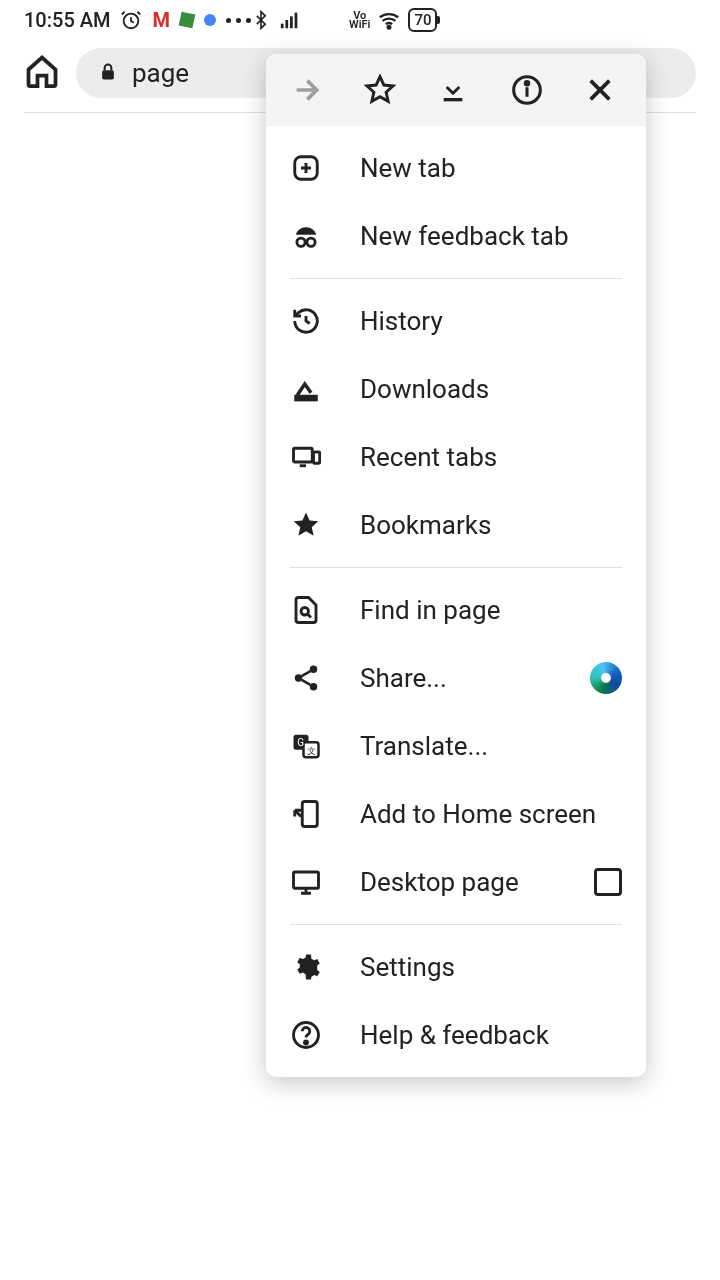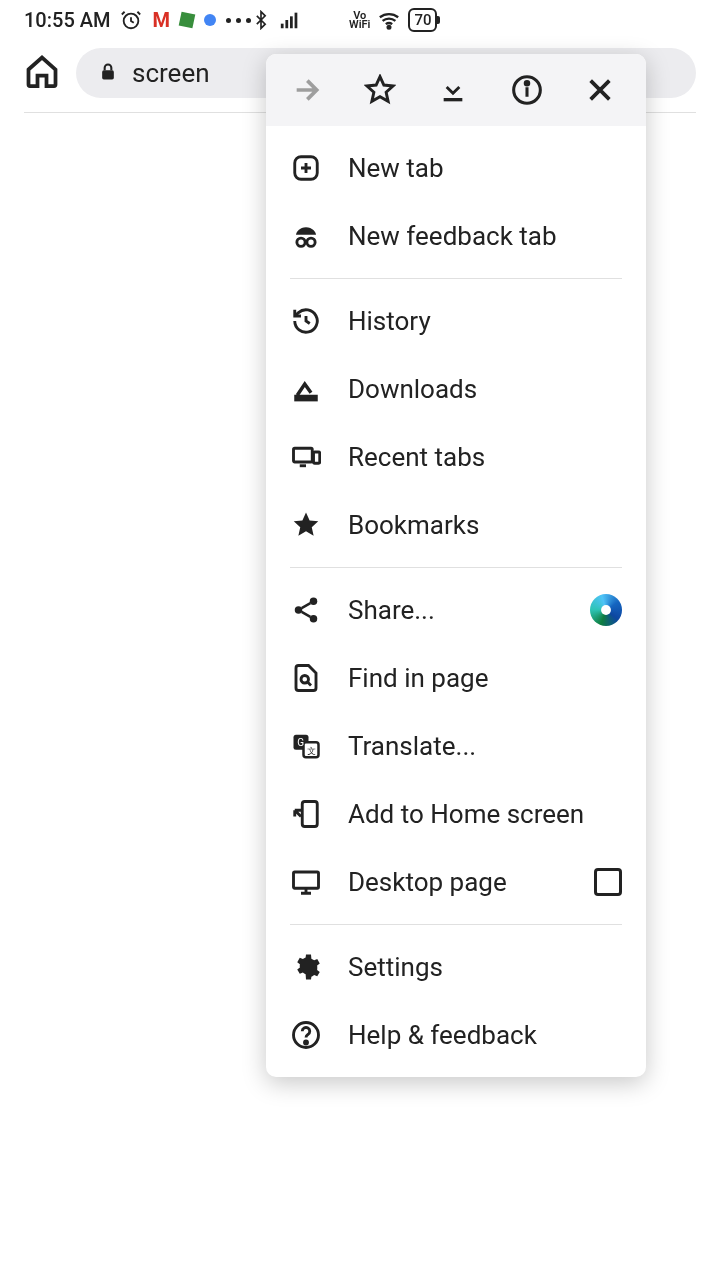--- a/index.html
+++ b/index.html
@@ -88,21 +88,21 @@
       padding: 20px 24px 20px 18px;
       background: #f4f4f6;
     }
     .menu-header .hbtn { display: flex; align-items: center; justify-content: center; width: 44px; }
     .menu-header svg { width: 32px; height: 32px; }
     .menu-list { padding: 8px 0; }
     .menu-item {
       display: flex;
       align-items: center;
       padding: 18px 24px;
-      gap: 26px;
+      gap: 38px;
       font-size: 26px;
       color: #222;
       cursor: pointer;
     }
     .menu-item .micon { width: 32px; height: 32px; display: flex; align-items: center; justify-content: center; flex-shrink: 0; }
     .menu-item .micon svg { width: 30px; height: 30px; }
     .menu-item .mlabel { flex: 1; }
     .menu-sep { height: 1px; background: #e0e0e0; margin: 8px 24px; }
     .checkbox {
       width: 28px;
@@ -186,21 +186,21 @@
         <path d="M3 11l9-8 9 8v10a1 1 0 0 1-1 1h-5v-7h-6v7H4a1 1 0 0 1-1-1V11z"></path>
       </svg>
   </div>
   <div class="address-bar">
     <span class="lock-icon">
       <svg viewBox="0 0 24 24" fill="#222">
           <rect x="5" y="10" width="14" height="11" rx="2"></rect>
           <path d="M8 10V7a4 4 0 0 1 8 0v3" fill="none" stroke="#222" stroke-width="2.5"></path>
         </svg>
     </span>
-    <span>screen</span>
+    <span>page</span>
   </div>
 </div>
 <div class="toolbar-divider"></div>
 
 <div class="menu-panel">
   <div class="menu-header">
     <div class="hbtn">
       <svg viewBox="0 0 24 24" fill="none" stroke="#9e9e9e" stroke-width="2.8">
           <path d="M5 12h14M13 5l7 7-7 7"></path>
         </svg>
@@ -294,44 +294,44 @@
             <path d="M12 2l2.9 6.3 6.9.7-5.2 4.7 1.5 6.8L12 17l-6.1 3.5 1.5-6.8L2.2 9l6.9-.7L12 2z"></path>
           </svg>
       </span>
       <span class="mlabel">Bookmarks</span>
     </div>
 
     <div class="menu-sep"></div>
 
     <div class="menu-item">
       <span class="micon">
+        <svg viewBox="0 0 24 24" fill="none" stroke="#222" stroke-width="2.3">
+            <path d="M14 2H6a2 2 0 0 0-2 2v16a2 2 0 0 0 2 2h12a2 2 0 0 0 2-2V8l-6-6z"></path>
+            <circle cx="11" cy="13" r="3"></circle>
+            <path d="M13 15l3 3"></path>
+          </svg>
+      </span>
+      <span class="mlabel">Find in page</span>
+    </div>
+
+    <div class="menu-item">
+      <span class="micon">
         <svg viewBox="0 0 24 24" fill="#222">
             <circle cx="18" cy="5" r="3"></circle>
             <circle cx="6" cy="12" r="3"></circle>
             <circle cx="18" cy="19" r="3"></circle>
             <path d="M8.5 10.5l7-4M8.5 13.5l7 4" stroke="#222" stroke-width="2"></path>
           </svg>
       </span>
       <span class="mlabel">Share...</span>
       <span class="edge-icon"></span>
     </div>
 
     <div class="menu-item">
       <span class="micon">
-        <svg viewBox="0 0 24 24" fill="none" stroke="#222" stroke-width="2.3">
-            <path d="M14 2H6a2 2 0 0 0-2 2v16a2 2 0 0 0 2 2h12a2 2 0 0 0 2-2V8l-6-6z"></path>
-            <circle cx="11" cy="13" r="3"></circle>
-            <path d="M13 15l3 3"></path>
-          </svg>
-      </span>
-      <span class="mlabel">Find in page</span>
-    </div>
-
-    <div class="menu-item">
-      <span class="micon">
         <svg viewBox="0 0 24 24" fill="#222">
             <rect x="2" y="3" width="12" height="12" rx="2"></rect>
             <rect x="10" y="9" width="12" height="12" rx="2" fill="#fff" stroke="#222" stroke-width="2"></rect>
             <text x="5" y="12" font-size="8" fill="#fff">G</text>
             <text x="13" y="18" font-size="7" fill="#222">文</text>
           </svg>
       </span>
       <span class="mlabel">Translate...</span>
     </div>
 

